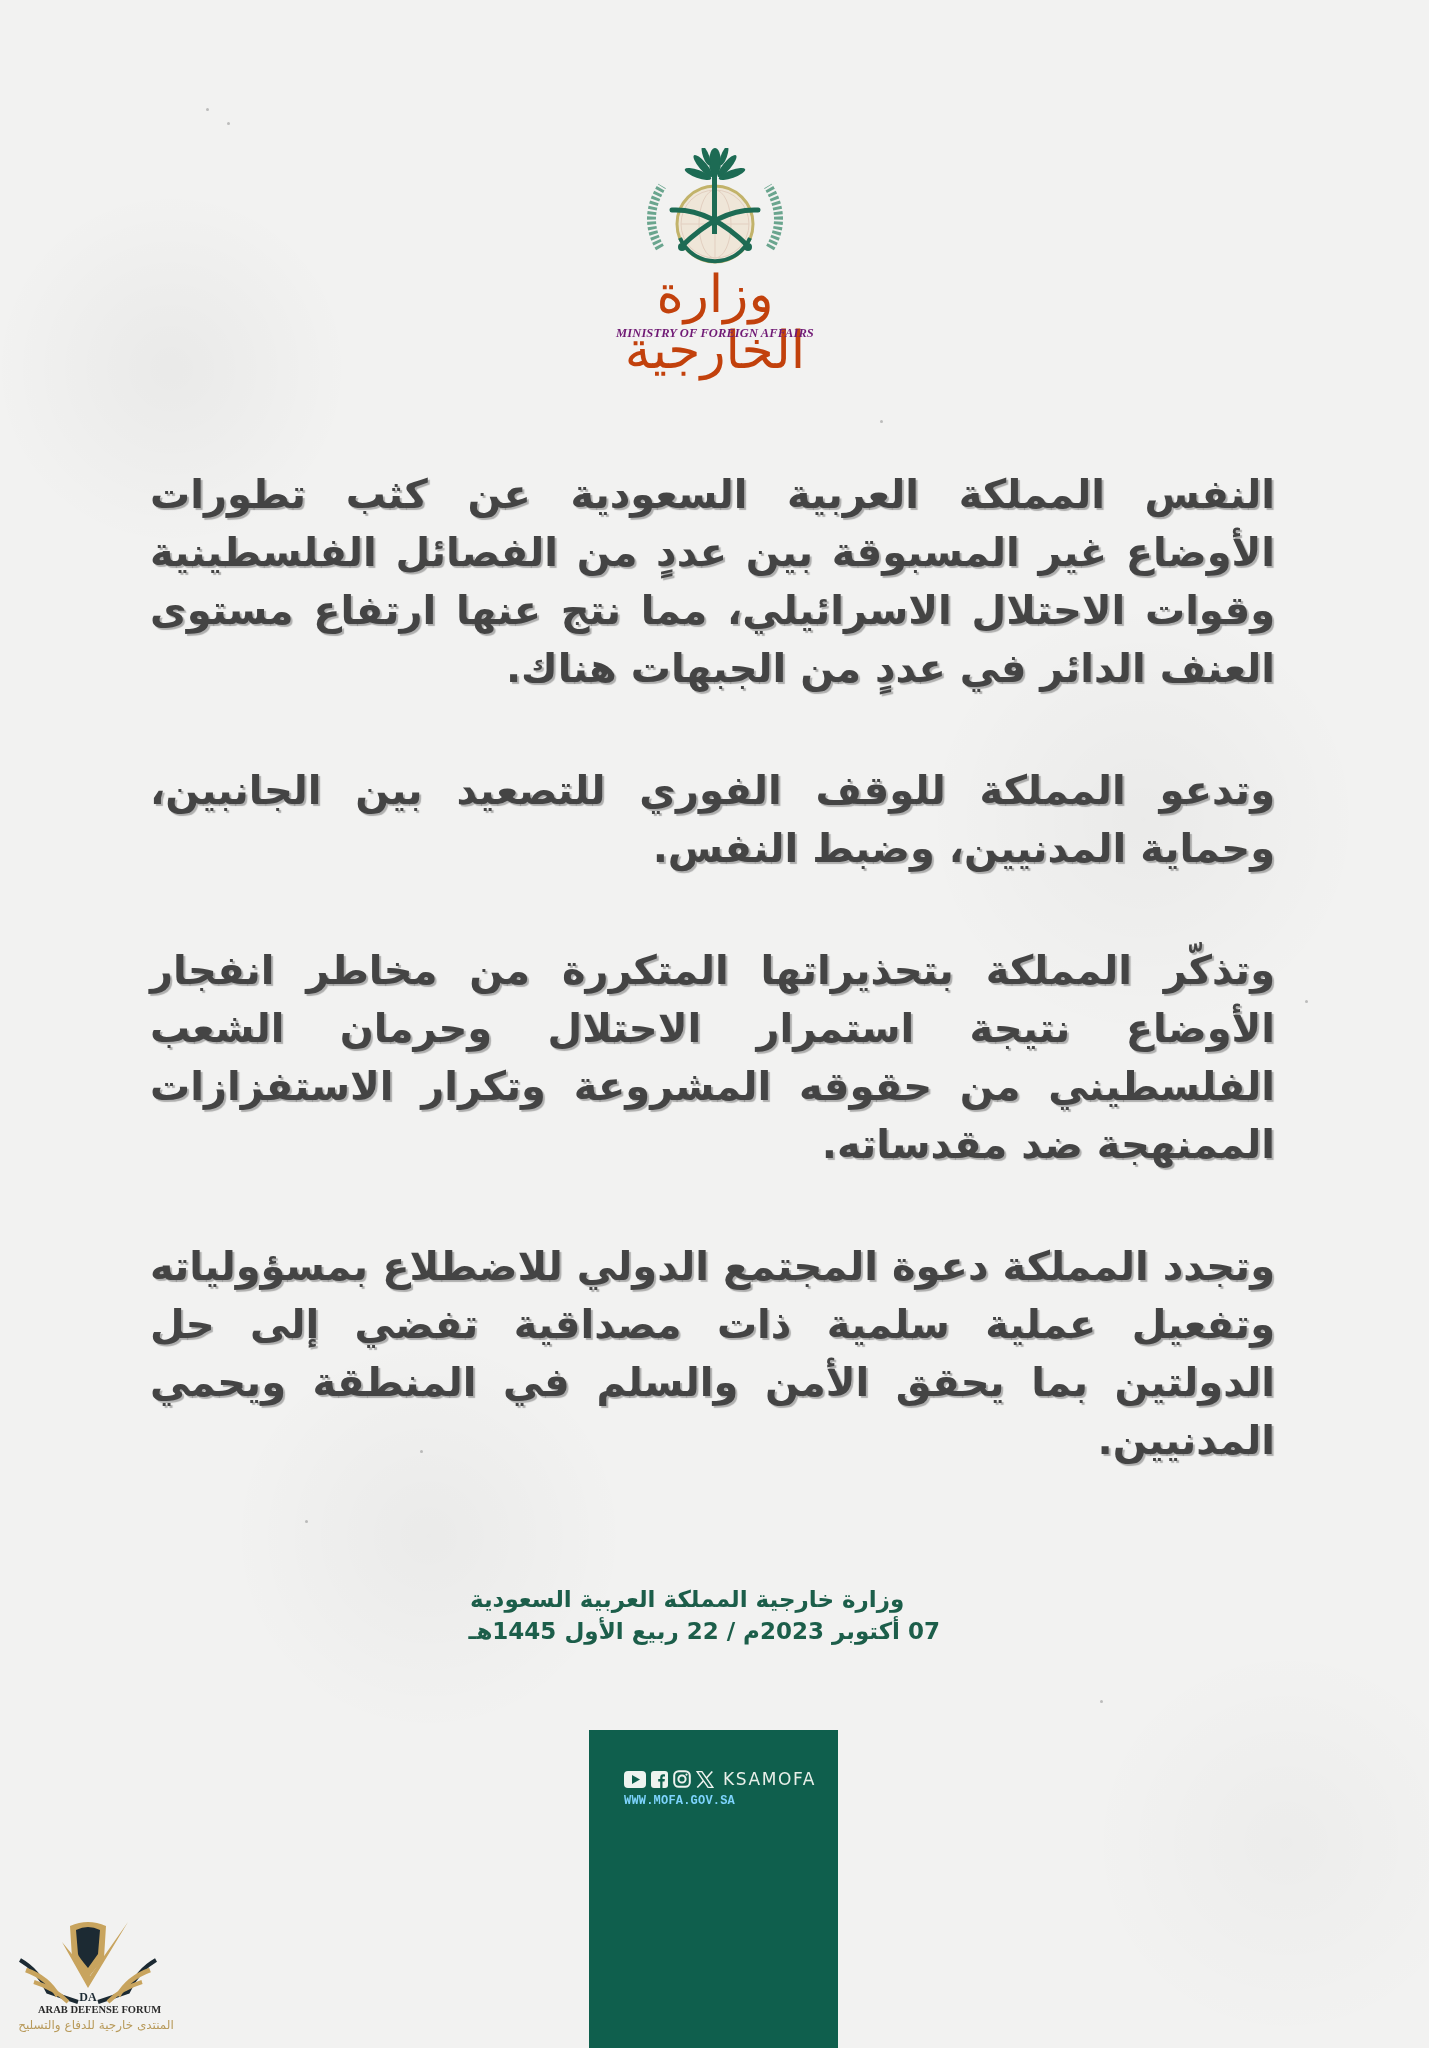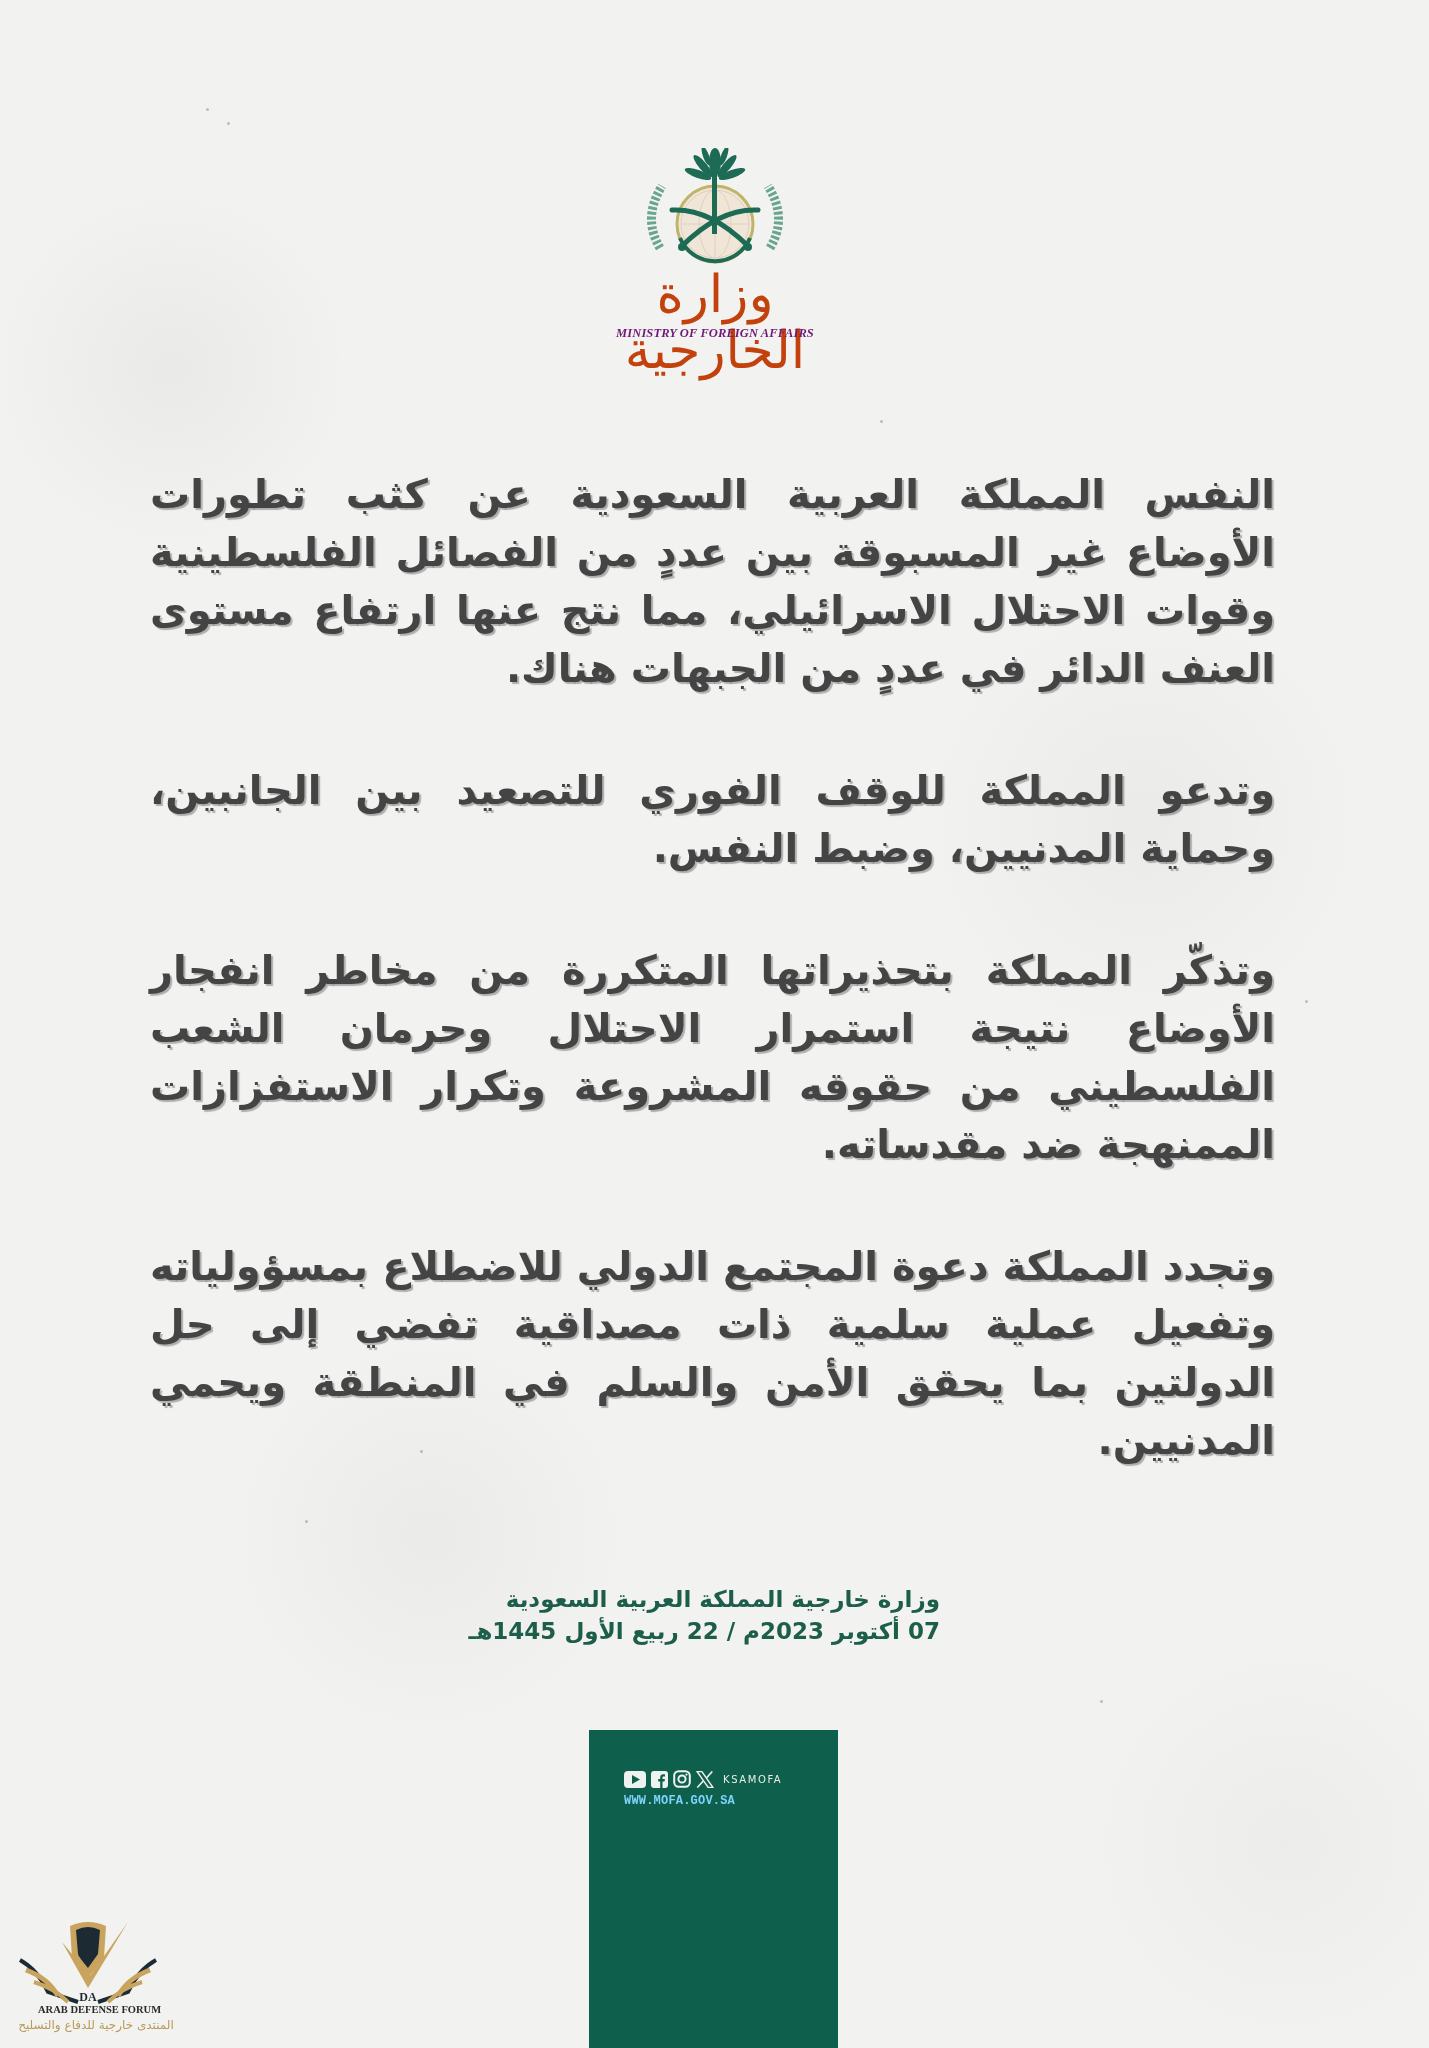--- a/index.html
+++ b/index.html
@@ -27,31 +27,31 @@
   .statement {
     position: absolute; left: 150px; top: 465px; width: 1125px;
     direction: rtl; text-align: justify; text-align-last: right;
     font-family: "DejaVu Sans", sans-serif; font-weight: bold;
     font-size: 40px; line-height: 58px; color: #444444;
     text-shadow: 2px 2px 1px rgba(0,0,0,0.28);
   }
   .statement p { margin: 0 0 64px 0; }
   .signature {
     position: absolute; left: 470px; top: 1583px; width: 470px;
-    direction: rtl; text-align: right; color: #1c5e4a;
+    direction: rtl; text-align: left; color: #1c5e4a;
     font-family: "DejaVu Sans", sans-serif; font-weight: bold;
   }
   .sig-line { font-size: 23px; line-height: 32px; white-space: nowrap; }
   .footer-box {
     position: absolute; left: 589px; top: 1730px; width: 249px; height: 318px;
     background: #0f5f4d;
   }
   .social-row { position: absolute; left: 35px; top: 40px; display: flex; align-items: center; gap: 5px; height: 18px; }
   .social-row .ic { display: inline-flex; align-items: center; justify-content: center; }
-  .handle { color: #e8efe9; font-family: "DejaVu Sans", sans-serif; font-size: 10px; letter-spacing: 1.6px; margin-left: 4px; }
+  .handle { color: #e8efe9; font-family: "DejaVu Sans", sans-serif; font-size: 17px; letter-spacing: 1.6px; margin-left: 4px; }
   .url { position: absolute; left: 35px; top: 64px; color: #7dd3fc; font-family: Liberation Mono, monospace; font-size: 12px; font-weight: bold; letter-spacing: 0.2px; }
   .watermark { position: absolute; left: 8px; top: 1918px; width: 160px; height: 128px; }
   .wm-en { position: absolute; left: 30px; top: 86px; font-family: "Liberation Serif", serif; font-weight: bold; font-size: 10.5px; color: #2a2a2a; white-space: nowrap; }
   .wm-ar { position: absolute; left: 8px; top: 100px; width: 160px; font-family: "DejaVu Sans", sans-serif; font-size: 12px; color: #b89a5a; direction: rtl; text-align: center; white-space: nowrap; }
 </style>
 </head>
 <body>
 
 <div class="speck" style="left:206px;top:108px"></div>
 <div class="speck" style="left:227px;top:122px"></div>

